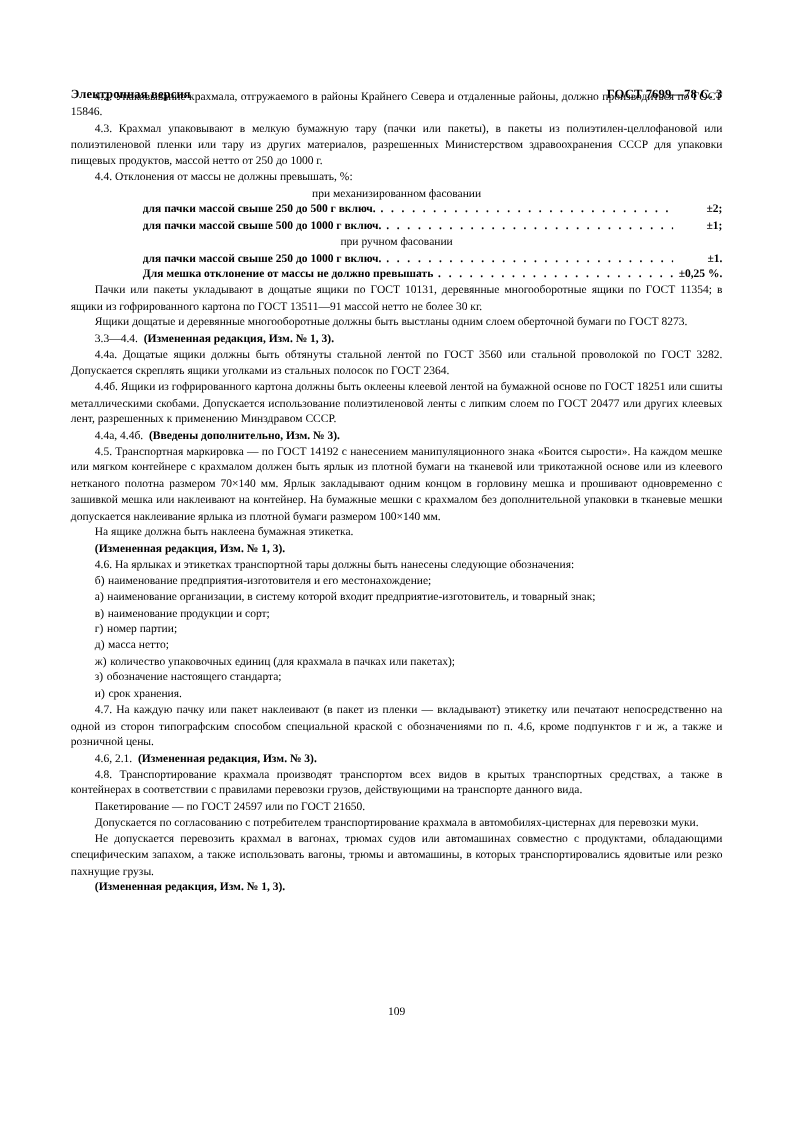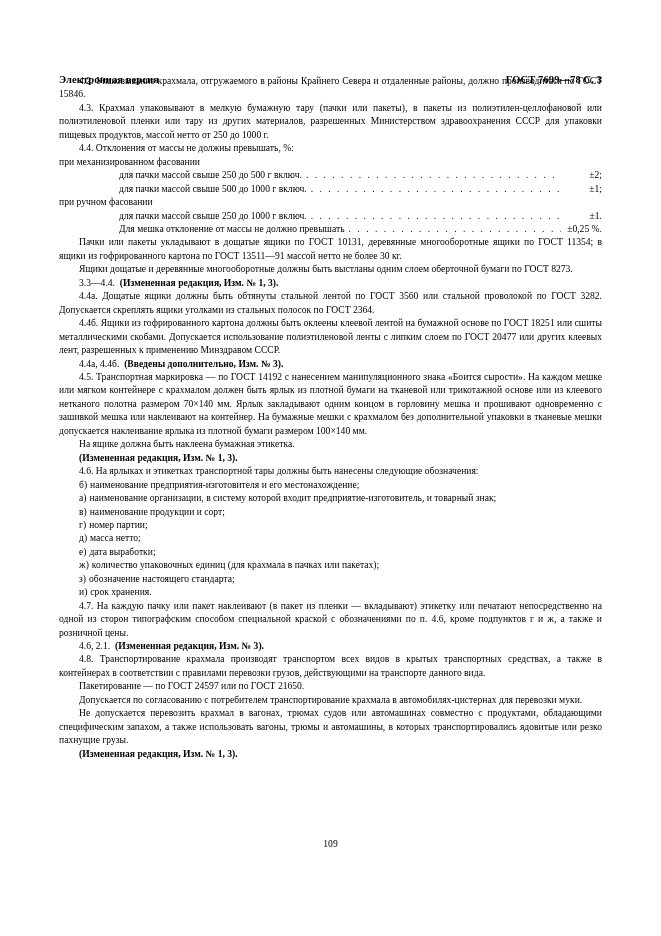--- a/index.html
+++ b/index.html
@@ -72,29 +72,31 @@
   .mk { margin-right: 3px; }
 
   
   .spec-block {
     margin: 0;
     padding: 0;
   }
   .spec-center {
     font-size: 9.6px;
     line-height: 13.45px;
+    text-align: center;
     margin: 0;
   }
   .spec-row {
     display: flex;
     align-items: baseline;
     font-size: 9.6px;
     line-height: 13.45px;
     margin: 0;
     padding-left: 60px;
+    font-weight: bold;
   }
   .spec-row .sp-label {
     white-space: nowrap;
     flex: 0 0 auto;
   }
   .spec-row .sp-leader {
     flex: 1 1 auto;
     overflow: hidden;
     white-space: nowrap;
     margin: 0 3px 0 4px;
@@ -182,21 +184,20 @@
 
     <p class="par"><b>(Измененная редакция, Изм. № 1, 3).</b></p>
 
     <p class="par">4.6.  На ярлыках и этикетках транспортной тары должны быть нанесены следующие обозначения:</p>
 
     <p class="item"><span class="mk">б)</span><span>наименование предприятия-изготовителя и его местонахождение;</span></p>
     <p class="item"><span class="mk">а)</span><span>наименование организации, в систему которой входит предприятие-изготовитель, и товарный знак;</span></p>
     <p class="item"><span class="mk">в)</span><span>наименование продукции и сорт;</span></p>
     <p class="item"><span class="mk">г)</span><span>номер партии;</span></p>
     <p class="item"><span class="mk">д)</span><span>масса нетто;</span></p>
-    <p class="item"><span class="mk">е)</span><span>дата выработки;</span></p>
     <p class="item"><span class="mk">ж)</span><span>количество упаковочных единиц (для крахмала в пачках или пакетах);</span></p>
     <p class="item"><span class="mk">з)</span><span>обозначение настоящего стандарта;</span></p>
     <p class="item"><span class="mk">и)</span><span>срок хранения.</span></p>
 
     <p class="par">4.7. На каждую пачку или пакет наклеивают (в пакет из пленки — вкладывают) этикетку или печатают непосредственно на одной из сторон типографским способом специальной краской с обозначениями по п. 4.6, кроме подпунктов г и ж, а также и розничной цены.</p>
 
     <p class="par"><span>4.6, 2.1.</span>&nbsp;&nbsp;<b>(Измененная редакция, Изм. № 3).</b></p>
 
     <p class="par">4.8.  Транспортирование крахмала производят транспортом всех видов в крытых транспортных средствах, а также в контейнерах в соответствии с правилами перевозки грузов, действующими на транспорте данного вида.</p>
     <p class="par">Пакетирование — по ГОСТ 24597 или по ГОСТ 21650.</p>

